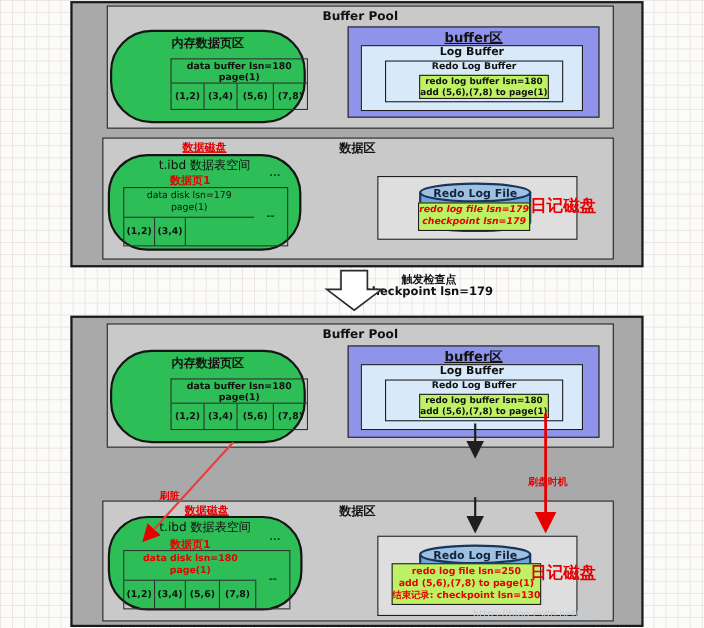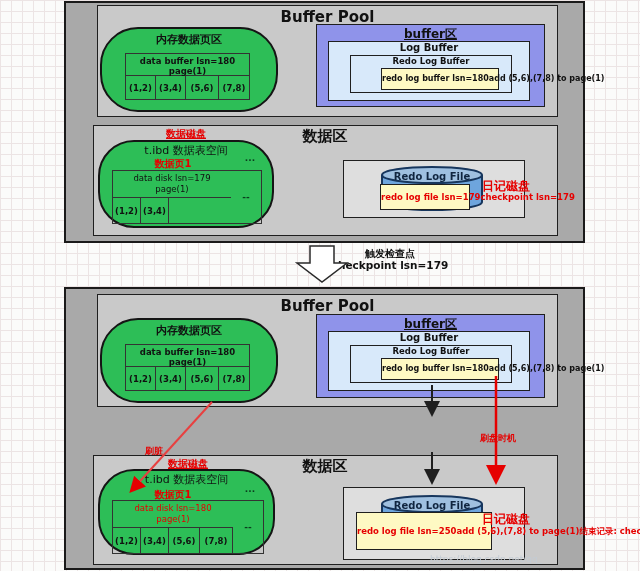--- a/index.html
+++ b/index.html
@@ -9,66 +9,66 @@
     background-color:#fbfbfa;
     background-image:
       linear-gradient(#ece4e4 1px, transparent 1px),
       linear-gradient(90deg, #ece4e4 1px, transparent 1px);
     background-size:11px 11px;
   }
   #stage{position:relative;width:640px;height:571px;}
   .abs{position:absolute;}
   .container{position:absolute;background:#a9a9a9;border:2px solid #1a1a1a;box-sizing:border-box;}
   .panel{position:absolute;background:#c9c9c9;border:1.5px solid #1f1f1f;box-sizing:border-box;}
-  .panel-title{position:absolute;width:100%;text-align:center;font-weight:bold;font-size:15px;color:#111;}
+  .panel-title{position:absolute;width:100%;text-align:center;font-weight:bold;font-size:11px;color:#111;}
   .stadium{position:absolute;background:#2dbe57;border:2px solid #151515;box-sizing:border-box;}
   .r38{border-radius:38px;} .r36{border-radius:36px;}
   .g-title{position:absolute;text-align:center;font-weight:bold;font-size:11px;color:#111;}
   .g-title-n{position:absolute;text-align:center;font-weight:normal;font-size:11px;color:#111;}
   .red{color:#e60000;}
   .underline{text-decoration:underline;text-underline-offset:1px;}
 
   .mem-table{position:absolute;display:grid;grid-template-columns:30px 30px 33px 30px;
-    grid-template-rows:22px 23px;border:1.5px solid #333;background:transparent;}
+    grid-template-rows:22px 23px;border:1.5px solid #333;background:transparent;margin-left:30px;}
   .mem-table .hdr{grid-column:1/5;border-bottom:1.5px solid #333;text-align:center;
     font-size:8.5px;font-weight:bold;line-height:10px;padding-top:2px;color:#111;}
   .mem-table .cell{border-right:1.5px solid #333;display:flex;align-items:center;
     justify-content:center;font-size:8.5px;font-weight:bold;color:#111;}
   .mem-table .cell.last{border-right:none;}
 
   .dt1{position:absolute;display:grid;grid-template-columns:28px 28px 62px 30px;
     grid-template-rows:27px 25px;border:1.5px solid #333;}
   .dt1 .hdr{grid-column:1/4;border-bottom:1.5px solid #333;text-align:center;
     font-size:8.5px;font-weight:normal;line-height:11px;padding-top:2px;color:#111;}
   .dt1 .cell{border-right:1.5px solid #333;display:flex;align-items:center;justify-content:center;
     font-size:8.5px;font-weight:bold;color:#111;}
   .dt1 .cell.noline{border-right:none;}
   .dt1 .morecol{grid-column:4;grid-row:1/3;border-left:0;display:flex;align-items:center;
     justify-content:center;font-size:9px;font-weight:bold;color:#0b3d1e;}
 
   .dt2{position:absolute;display:grid;grid-template-columns:28px 28px 31px 33px 30px;
     grid-template-rows:27px 25px;border:1.5px solid #333;}
   .dt2 .hdr{grid-column:1/5;border-bottom:1.5px solid #333;text-align:center;
-    font-size:8.5px;font-weight:normal;line-height:11px;padding-top:2px;}
+    font-size:8.5px;font-weight:bold;line-height:11px;padding-top:2px;}
   .dt2 .cell{border-right:1.5px solid #333;display:flex;align-items:center;justify-content:center;
     font-size:8.5px;font-weight:bold;color:#111;}
   .dt2 .morecol{grid-column:5;grid-row:1/3;display:flex;align-items:center;justify-content:center;
     font-size:9px;font-weight:bold;color:#0b3d1e;border-right:none;}
 
   .purple{position:absolute;background:#8f93ea;border:1.5px solid #1f1f1f;box-sizing:border-box;}
   .pale{position:absolute;background:#d8e9fa;border:1.5px solid #1f1f1f;box-sizing:border-box;}
   .frame{position:absolute;background:#d8e9fa;border:1.5px solid #1f1f1f;box-sizing:border-box;}
-  .whitebox{position:absolute;background:#fef9c3;border:1px solid #1f1f1f;box-sizing:border-box;
-    display:flex;flex-direction:row;align-items:center;justify-content:flex-start;}
+  .whitebox{position:absolute;background:#bef264;border:1px solid #1f1f1f;box-sizing:border-box;
+    display:flex;flex-direction:column;align-items:center;justify-content:center;}
   .whitebox div{font-size:8px;font-weight:bold;line-height:10px;white-space:nowrap;color:#111;}
   .wb-red div{font-size:8.5px;line-height:11px;color:#e60000;}
 
   .graybox{position:absolute;background:#dedede;border:1.5px solid #1f1f1f;box-sizing:border-box;}
   .cyl-label{position:absolute;text-align:center;font-size:10px;font-weight:bold;color:#10253f;}
-  .side-label{position:absolute;font-size:12px;font-weight:bold;color:#e60000;white-space:nowrap;}
+  .side-label{position:absolute;font-size:15px;font-weight:bold;color:#e60000;white-space:nowrap;}
 
   .ellipse{position:absolute;background:#cfe3f6;border:1.5px solid #1f1f1f;border-radius:50%;
     display:flex;align-items:center;justify-content:center;font-size:10px;font-weight:bold;color:#111;box-sizing:border-box;}
 
   .small-red{position:absolute;font-size:9px;font-weight:bold;color:#e60000;white-space:nowrap;}
 
   #arrows{position:absolute;left:0;top:0;z-index:40;pointer-events:none;}
   .trans-text{position:absolute;text-align:center;font-weight:bold;color:#111;white-space:nowrap;}
 
   .watermark{position:absolute;z-index:50;font-size:24px;font-weight:bold;letter-spacing:0.5px;
@@ -130,21 +130,21 @@
     <div class="cell">(3,4)</div>
     <div class="cell noline"></div>
   </div>
 
   <div class="graybox" style="left:343px;top:160px;width:182px;height:58px;"></div>
   <svg class="abs" style="left:377px;top:165px;" width="110" height="47" viewBox="0 0 110 47">
     <path d="M5 10 v27 a50 8 0 0 0 100 0 v-27" fill="#6ea5dd" stroke="#17365d" stroke-width="2"></path>
     <ellipse cx="55" cy="10" rx="50" ry="8" fill="#9fc0e0" stroke="#17365d" stroke-width="2"></ellipse>
   </svg>
   <div class="cyl-label" style="left:377px;top:171px;width:110px;">Redo Log File</div>
-  <div class="whitebox wb-red" style="left:380px;top:184px;width:90px;height:26px;">
+  <div class="whitebox wb-red" style="left:380px;top:184px;width:102px;height:26px;font-style:italic;">
     <div>redo log file lsn=179</div>
     <div>checkpoint lsn=179</div>
   </div>
   <div class="side-label" style="left:482px;top:178px;">日记磁盘</div>
 
   <div class="trans-text" style="left:340px;top:247px;width:100px;font-size:10px;">触发检查点</div>
   <div class="trans-text" style="left:330px;top:259px;width:120px;font-size:10.5px;">checkpoint lsn=179</div>
 
   <div class="container" style="left:64px;top:287px;width:521px;height:283px;"></div>
 

